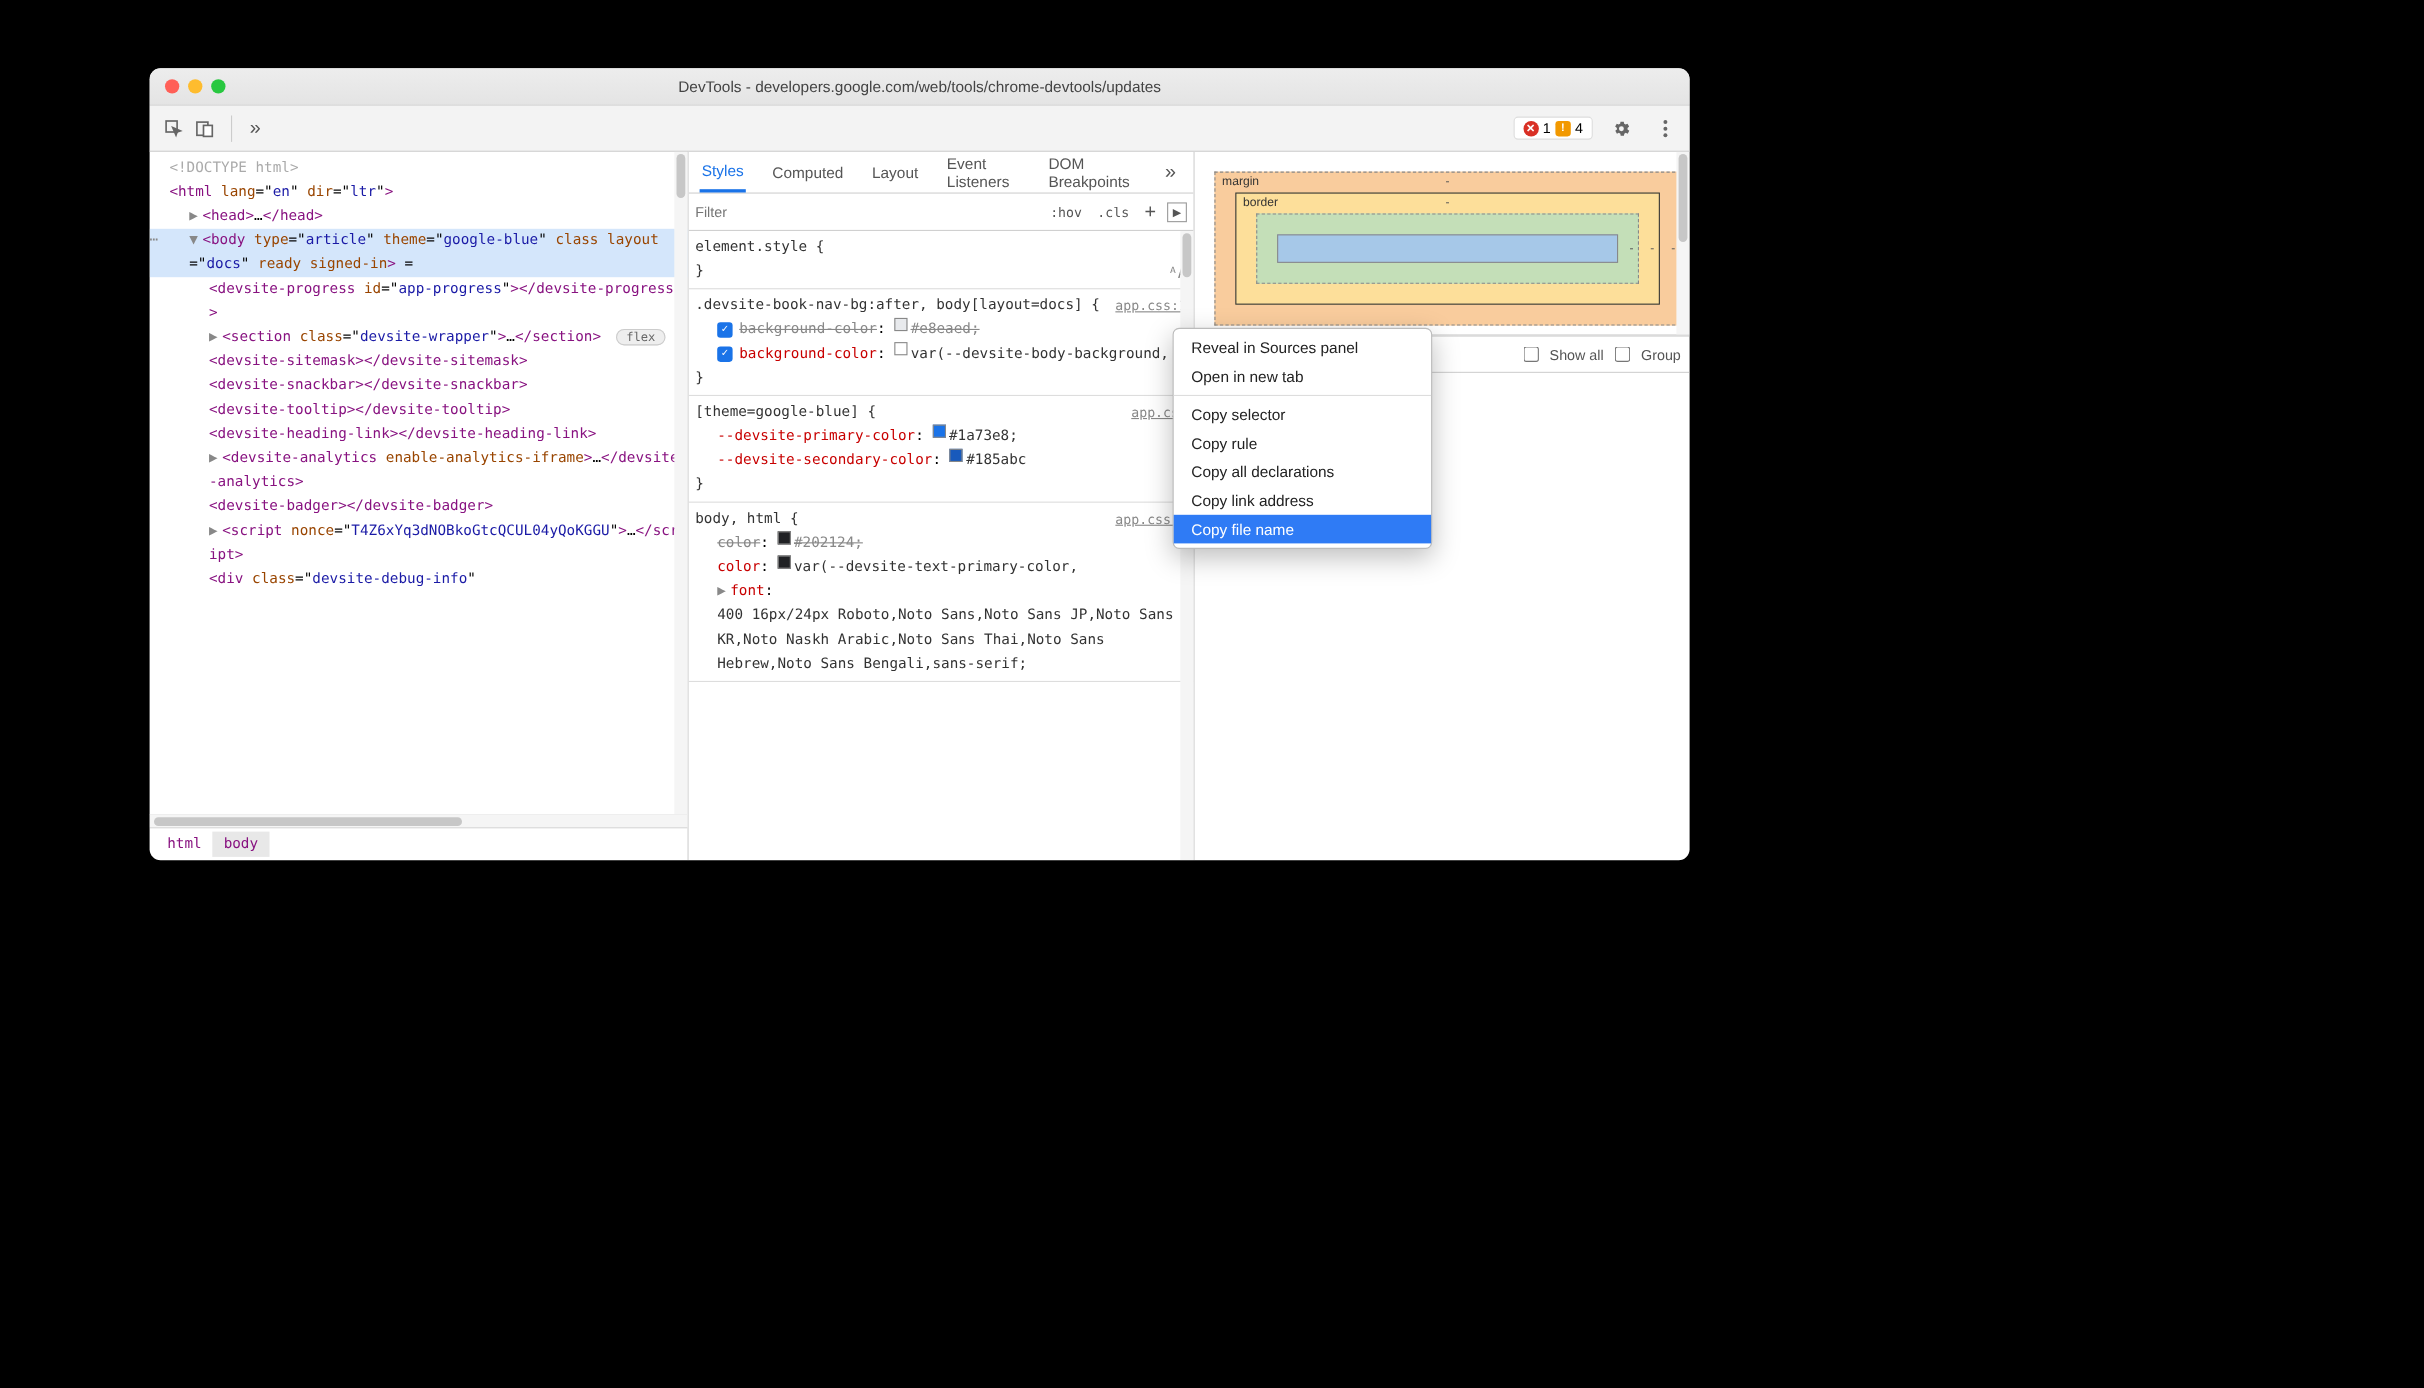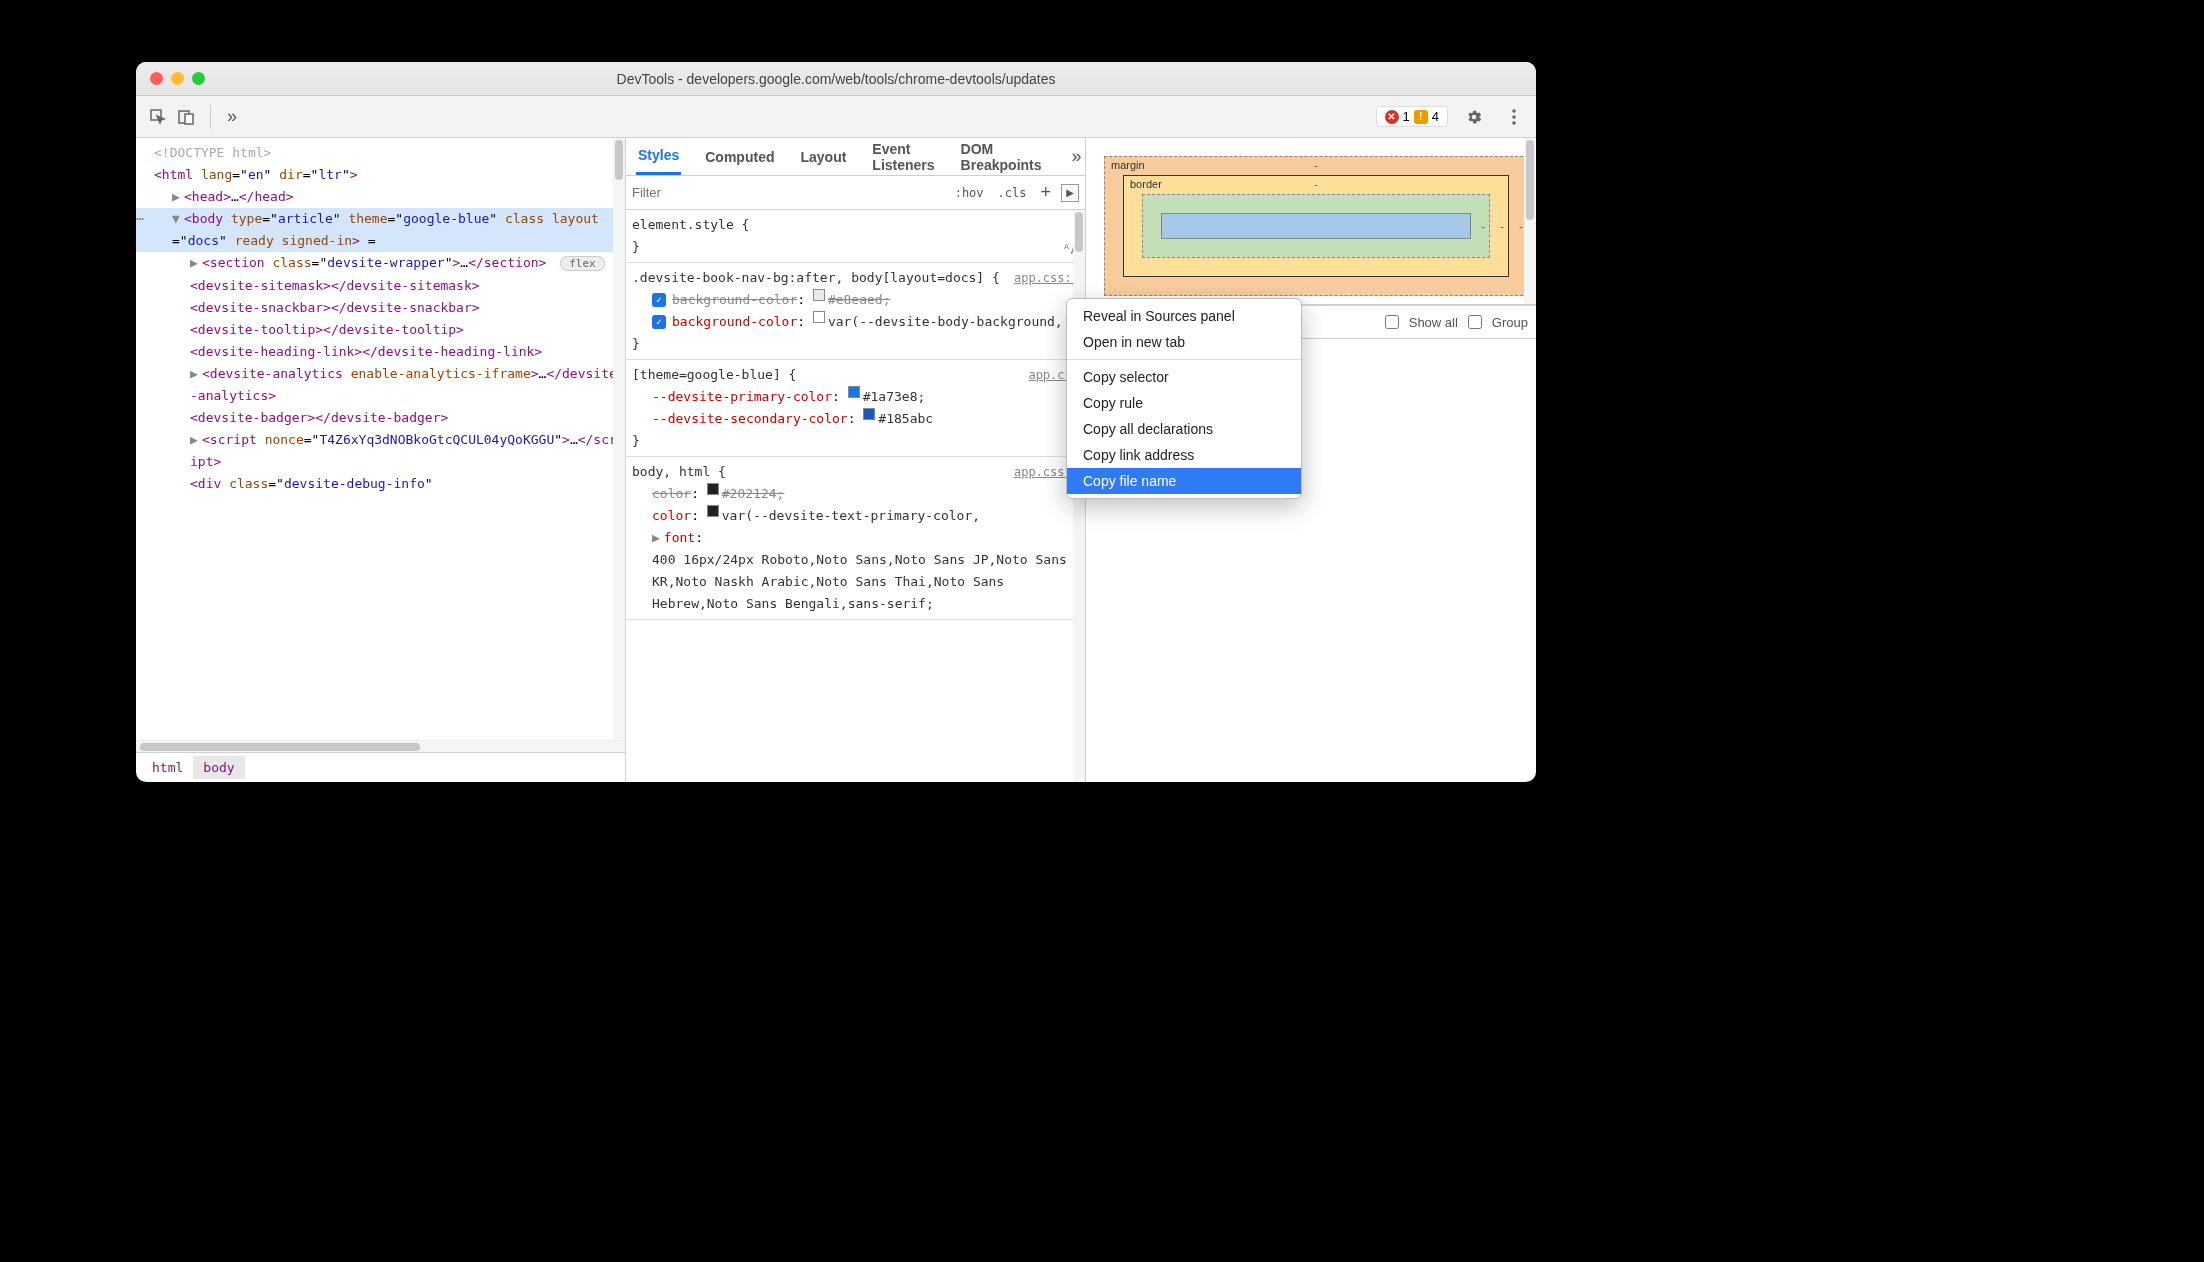--- a/index.html
+++ b/index.html
@@ -45,21 +45,21 @@
 .scrollbar-h { height: 12px; background: #f5f5f5; border-top: 1px solid #eee; position: relative; }
 .scrollbar-h .thumb { position: absolute; left: 4px; top: 2px; width: 280px; height: 8px; background: #c7c7c7; border-radius: 4px; }
 .scrollbar-v { width: 12px; background: #f5f5f5; position: absolute; right: 0; top: 0; bottom: 0; }
 .scrollbar-v .thumb { position: absolute; left: 2px; top: 2px; width: 8px; height: 40px; background: #c7c7c7; border-radius: 4px; }
 
 .breadcrumbs { height: 30px; border-top: 1px solid #d0d0d0; display: flex; align-items: center; font-family: Menlo, monospace; font-size: 13px; padding: 0 6px; }
 .crumb { padding: 4px 10px; color: #881280; cursor: pointer; }
 .crumb.sel { background: #e8e8e8; }
 
 .styles-tabs { height: 38px; border-bottom: 1px solid #d0d0d0; display: flex; align-items: center; gap: 22px; padding: 0 10px; font-size: 14px; color: #555; }
-.stab { padding: 9px 2px; cursor: pointer; font-weight: bold; }
+.stab { padding: 9px 2px; cursor: pointer; }
 .stab.active { color: #1a73e8; border-bottom: 3px solid #1a73e8; }
 
 .filter-row { height: 34px; border-bottom: 1px solid #d0d0d0; display: flex; align-items: center; padding: 0 6px; font-size: 13px; gap: 6px; }
 .filter-input { flex: 1; border: none; outline: none; font-size: 13px; color: #c2410c; background: transparent; }
 .hov, .cls { font-family: Menlo, monospace; font-size: 12px; color: #555; padding: 2px 4px; cursor: pointer; }
 .plus { font-size: 18px; color: #555; cursor: pointer; padding: 0 4px; }
 .smallicon { width: 18px; height: 18px; border: 1px solid #999; display: inline-flex; align-items: center; justify-content: center; cursor: pointer; font-size: 10px; color: #555; }
 
 .rules { flex: 1; overflow: auto; font-family: Menlo, monospace; font-size: 13px; line-height: 22px; position: relative; }
 .rule { border-bottom: 1px solid #ddd; padding: 4px 6px; position: relative; }
@@ -156,20 +156,21 @@
   </div>
 
   <div class="main">
 
     <div class="panel elements">
       <div class="dom-tree" id="dom-tree">
         <div class="dom-line" style="padding-left: 18px;"><span class="doctype">&lt;!DOCTYPE html&gt;</span></div>
           <div class="dom-line" style="padding-left: 18px;"><span class="tag">&lt;html</span> <span class="attr">lang</span>="<span class="val">en</span>" <span class="attr">dir</span>="<span class="val">ltr</span>"<span class="tag">&gt;</span></div>
           <div class="dom-line" style="padding-left: 36px;"><span class="tri">▶</span><span class="tag">&lt;head&gt;</span>…<span class="tag">&lt;/head&gt;</span></div>
           <div class="dom-line sel" style="padding-left: 36px; position: relative;"><span style="position:absolute;left:0;color:#888;">⋯</span><span class="tri">▼</span><span class="tag">&lt;body</span> <span class="attr">type</span>="<span class="val">article</span>" <span class="attr">theme</span>="<span class="val">google-blue</span>" <span class="attr">class</span> <span class="attr">layout</span>="<span class="val">docs</span>" <span class="attr">ready</span> <span class="attr">signed-in</span><span class="tag">&gt;</span> =</div>
+          <div class="dom-line" style="padding-left: 54px;"><span class="tag">&lt;devsite-progress</span> <span class="attr">id</span>="<span class="val">app-progress</span>"<span class="tag">&gt;&lt;/devsite-progress&gt;</span></div>
           <div class="dom-line" style="padding-left: 54px;"><span class="tri">▶</span><span class="tag">&lt;section</span> <span class="attr">class</span>="<span class="val">devsite-wrapper</span>"<span class="tag">&gt;</span>…<span class="tag">&lt;/section&gt;</span> <span class="pill">flex</span></div>
           <div class="dom-line" style="padding-left: 54px;"><span class="tag">&lt;devsite-sitemask&gt;&lt;/devsite-sitemask&gt;</span></div>
           <div class="dom-line" style="padding-left: 54px;"><span class="tag">&lt;devsite-snackbar&gt;&lt;/devsite-snackbar&gt;</span></div>
           <div class="dom-line" style="padding-left: 54px;"><span class="tag">&lt;devsite-tooltip&gt;&lt;/devsite-tooltip&gt;</span></div>
           <div class="dom-line" style="padding-left: 54px;"><span class="tag">&lt;devsite-heading-link&gt;&lt;/devsite-heading-link&gt;</span></div>
           <div class="dom-line" style="padding-left: 54px;"><span class="tri">▶</span><span class="tag">&lt;devsite-analytics</span> <span class="attr">enable-analytics-iframe</span><span class="tag">&gt;</span>…<span class="tag">&lt;/devsite-analytics&gt;</span></div>
           <div class="dom-line" style="padding-left: 54px;"><span class="tag">&lt;devsite-badger&gt;&lt;/devsite-badger&gt;</span></div>
           <div class="dom-line" style="padding-left: 54px;"><span class="tri">▶</span><span class="tag">&lt;script</span> <span class="attr">nonce</span>="<span class="val">T4Z6xYq3dNOBkoGtcQCUL04yQoKGGU</span>"<span class="tag">&gt;</span>…<span class="tag">&lt;/script&gt;</span></div>
           <div class="dom-line" style="padding-left: 54px;"><span class="tag">&lt;div</span> <span class="attr">class</span>="<span class="val">devsite-debug-info</span>"</div>
           <div class="scrollbar-v">

